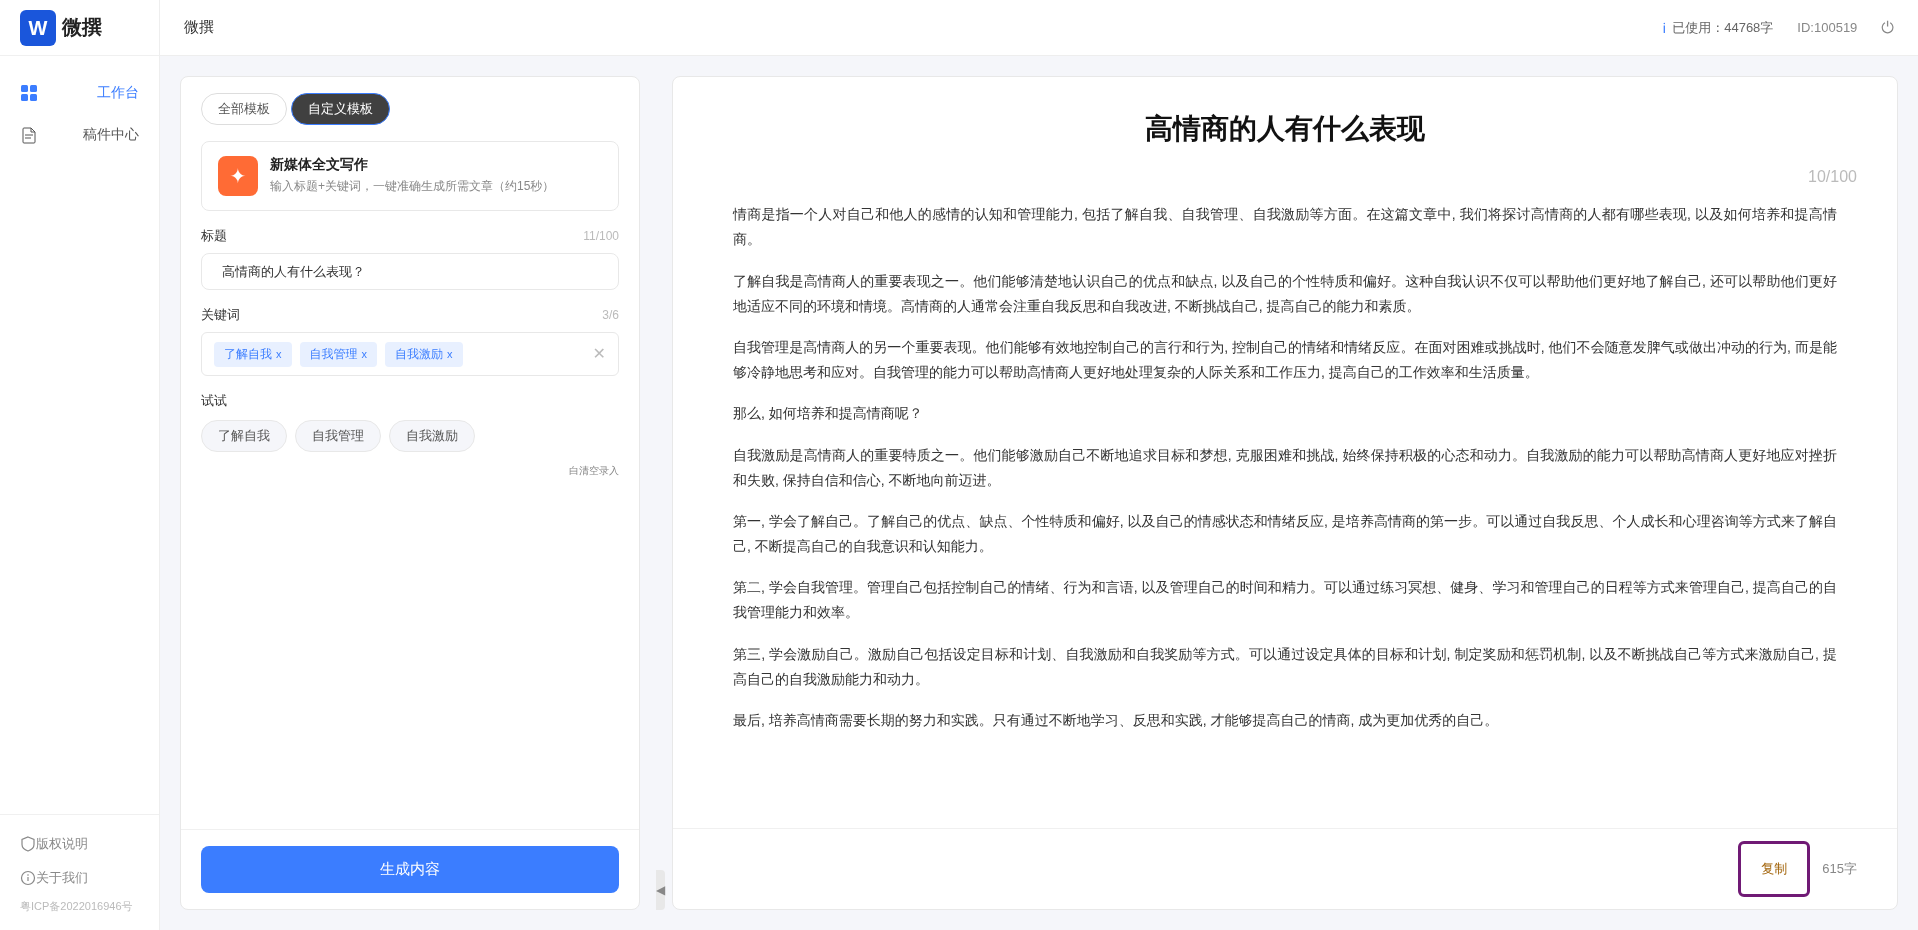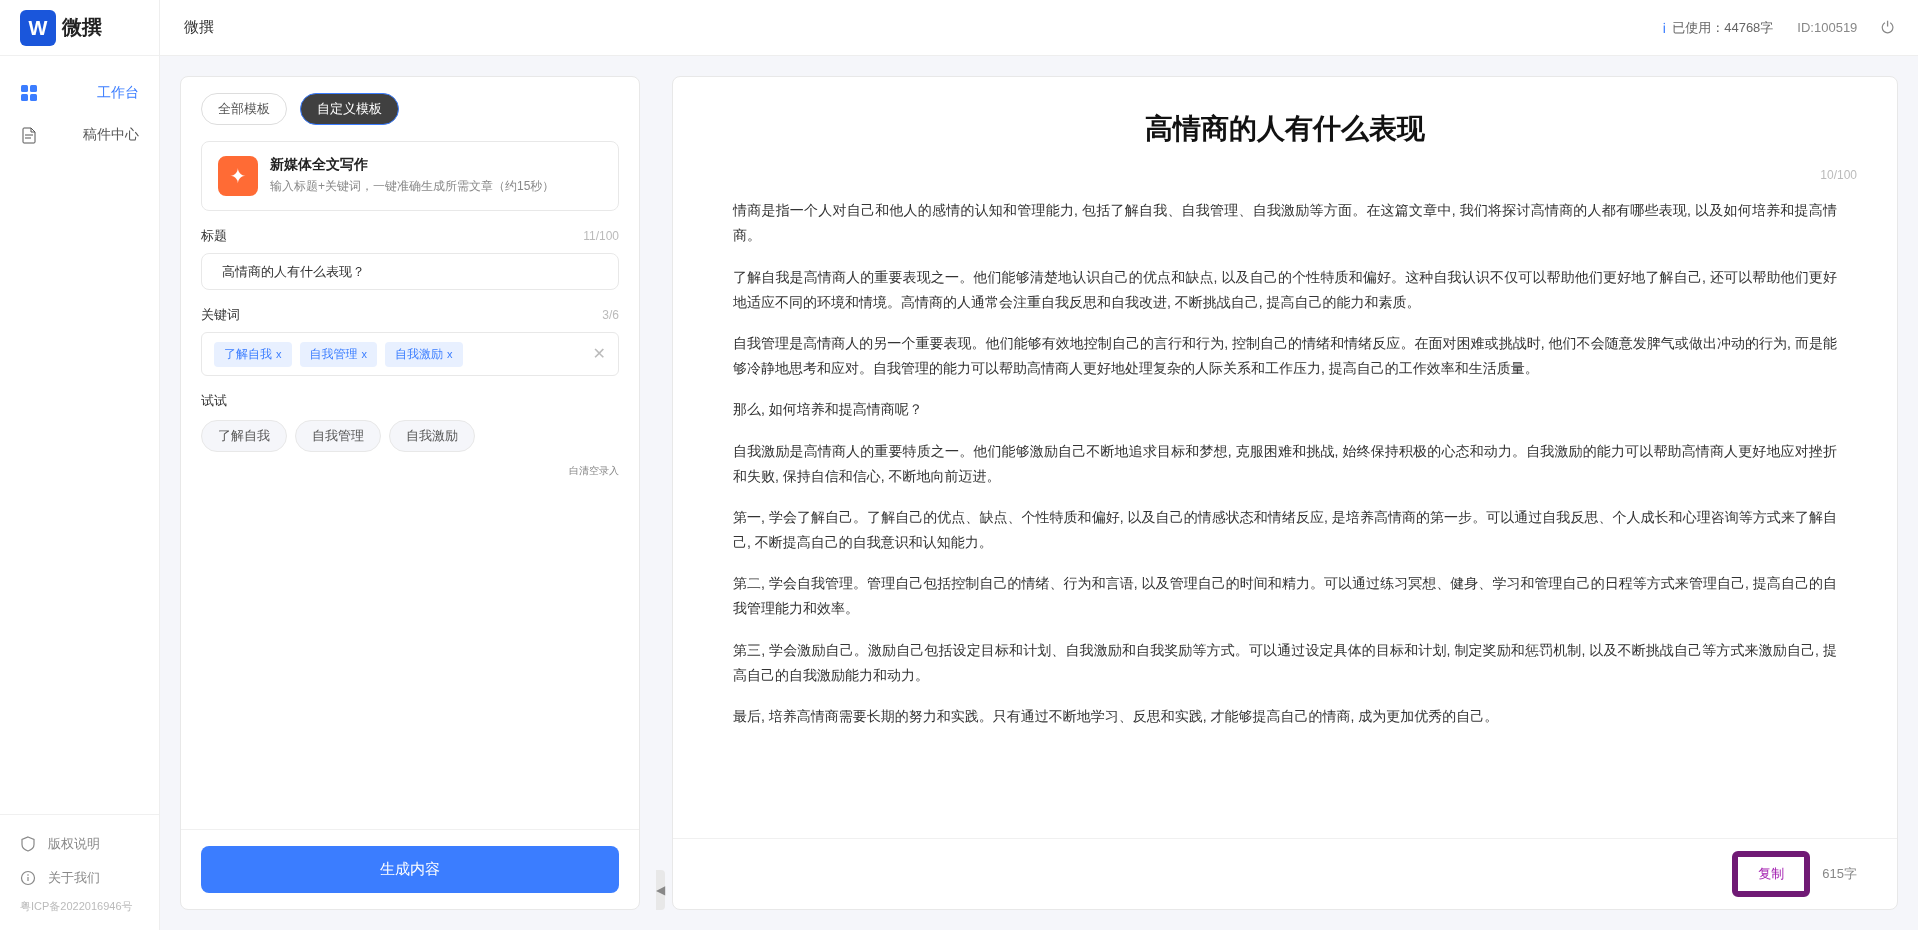--- a/index.html
+++ b/index.html
@@ -50,21 +50,21 @@
     }
     .nav-item.active { color: #3b7dff; font-weight: 500; }
     .nav-item .nav-icon { width: 18px; height: 18px; flex-shrink: 0; }
     .sidebar-footer {
       padding: 12px 0 8px 0;
       border-top: 1px solid #f0f0f0;
     }
     .footer-item {
       display: flex;
       align-items: center;
-      gap: 12px;
+      gap: 0;
       padding: 8px 20px;
       font-size: 13px;
       color: #888;
       cursor: pointer;
     }
     .icp-text {
       padding: 4px 20px 8px;
       font-size: 11px;
       color: #bbb;
     }
@@ -126,21 +126,21 @@
       border-radius: 8px;
       border: 1px solid #e8e8e8;
       display: flex;
       flex-direction: column;
       overflow: hidden;
     }
     .panel-tabs {
       display: flex;
       align-items: center;
       padding: 16px 20px 0;
-      gap: 13px;
+      gap: 4px;
     }
     .tab-btn {
       padding: 6px 16px;
       border-radius: 20px;
       font-size: 13px;
       cursor: pointer;
       border: 1px solid #ddd;
       background: #fff;
       color: #555;
       transition: all 0.15s;
@@ -339,21 +339,21 @@
     .article-title {
       font-size: 28px;
       font-weight: bold;
       color: #111;
       text-align: center;
       line-height: 1.4;
     }
     .article-page-indicator {
       text-align: right;
       padding: 4px 40px 0;
-      font-size: 12px;
+      font-size: 16px;
       color: #bbb;
     }
     .article-content {
       flex: 1;
       overflow-y: auto;
       padding: 16px 60px 20px;
     }
     .article-paragraph {
       font-size: 14px;
       color: #333;
@@ -369,25 +369,25 @@
     .article-footer {
       padding: 12px 40px;
       border-top: 1px solid #f0f0f0;
       display: flex;
       align-items: center;
       justify-content: flex-end;
       gap: 12px;
     }
     .copy-btn {
       background: #fff;
-      border: 6px solid #701a75;
+      border: 3px solid #701a75;
       border-radius: 6px;
-      padding: 8px 20px;
-      font-size: 13px;
-      color: #a21caf;
+      padding: 16px 20px;
+      font-size: 13px;
+      color: #a16207;
       cursor: pointer;
     }
     .word-count {
       font-size: 13px;
       color: #888;
     }
   </style>
 </head>
 <body>
 

